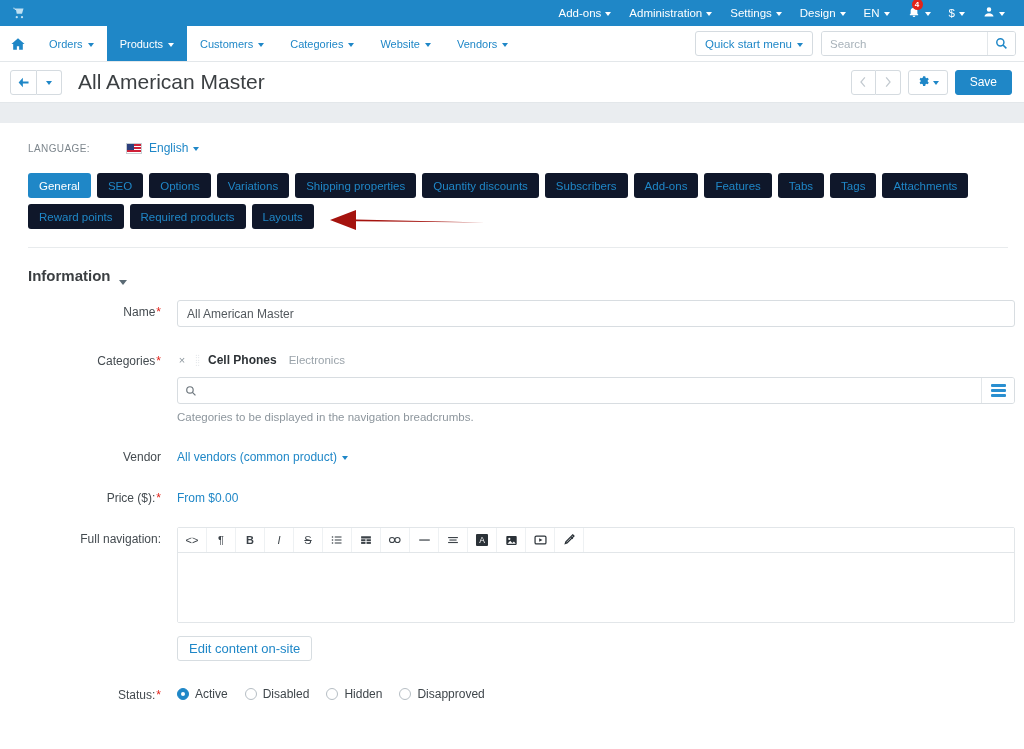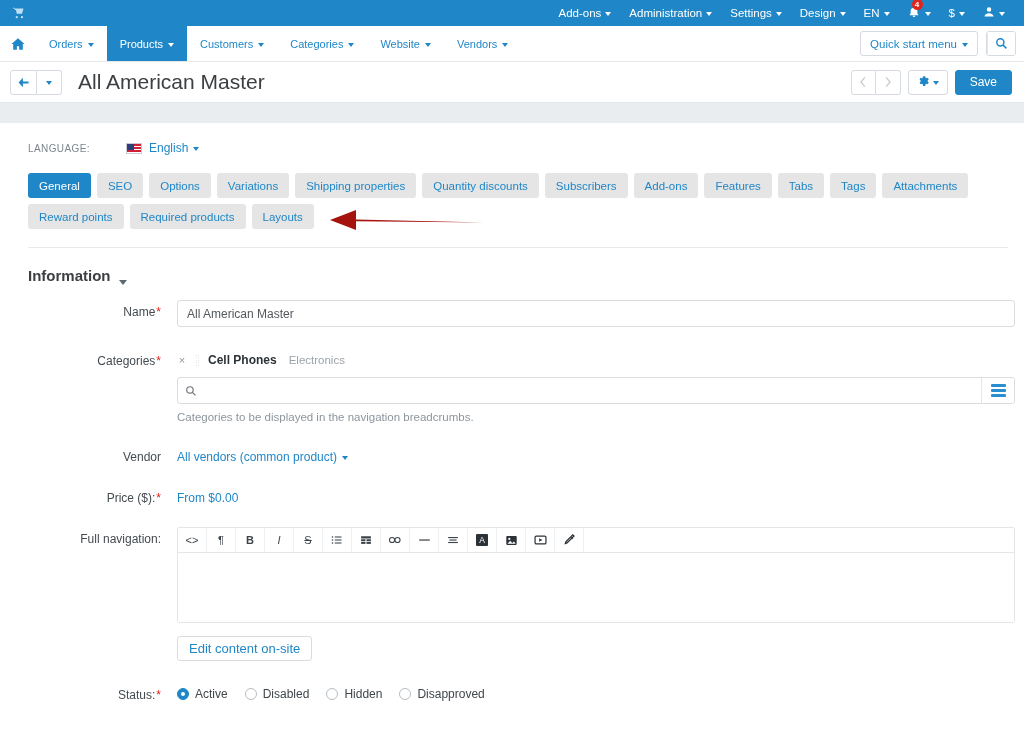--- a/index.html
+++ b/index.html
@@ -236,21 +236,21 @@
   .lang-link {
     color: #1f87c7;
     font-size: 12px;
     display: flex; align-items: center; gap: 5px;
     cursor: pointer;
   }
 
   
   .tabs-wrap { display: flex; flex-wrap: wrap; gap: 6px; max-width: 990px; }
   .tab {
-    background: #e5e5e5;
+    background: #0f172a;
     color: #1f87c7;
     border-radius: 3px;
     height: 25px;
     padding: 0 11px;
     display: flex; align-items: center;
     font-size: 11.5px;
     cursor: pointer;
     white-space: nowrap;
   }
   .tab.active { background: #1f87c7; color: #ffffff; }
@@ -522,20 +522,21 @@
   </div>
 
   <div class="nav-spacer"></div>
 
   <div class="nav-right">
     <div class="qs-btn">
       <span>Quick start menu</span>
       <span class="caret-down"></span>
     </div>
     <div class="search-group">
+      <input type="text" placeholder="Search" style="">
       <div class="search-btn">
         <svg width="13" height="13" viewBox="0 0 16 16" fill="none" stroke="currentColor" stroke-width="1.8" aria-hidden="true">
           <circle cx="6.6" cy="6.6" r="4.4"></circle>
             <path d="M10 10l4 4"></path>
         </svg>
       </div>
     </div>
   </div>
 </div>
 

